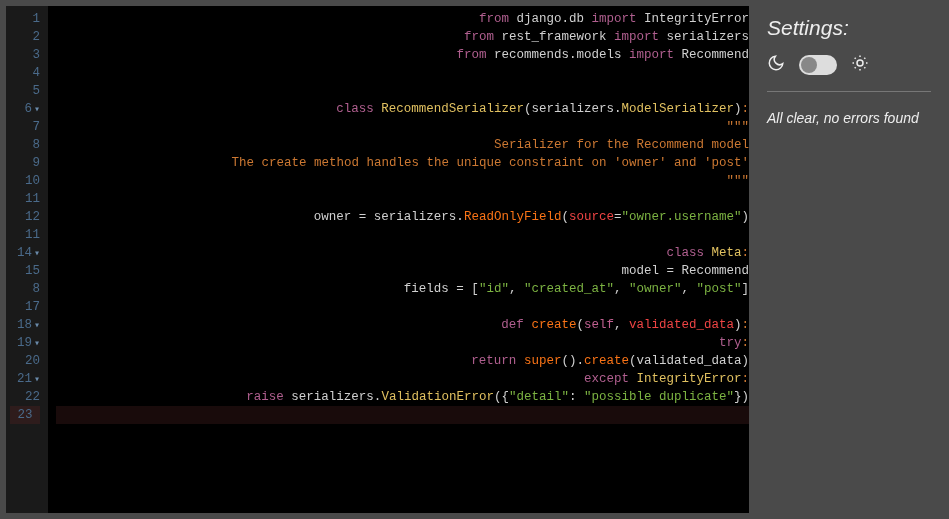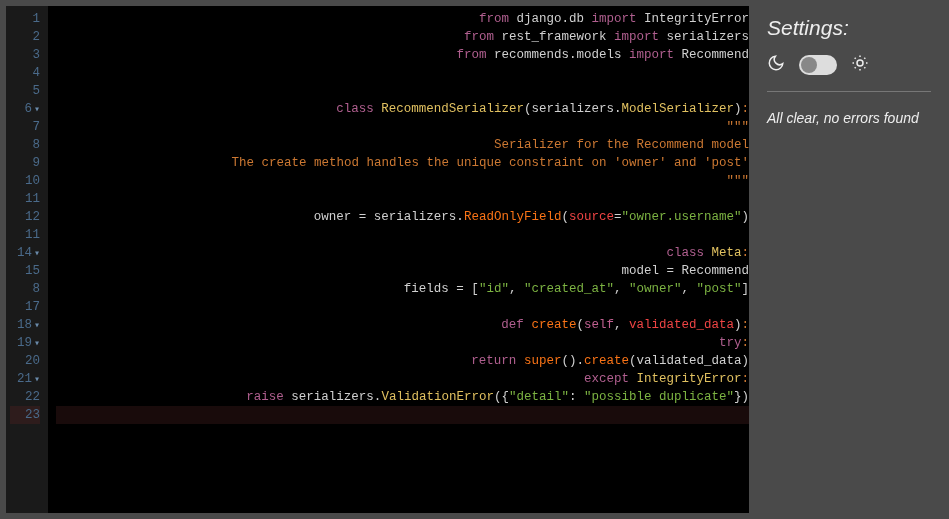--- a/index.html
+++ b/index.html
@@ -83,21 +83,21 @@
   .toggle::after {
     content:"";
     position:absolute;
     left:2px; top:2px;
     width:16px; height:16px;
     background:#888;
     border-radius:50%;
   }
   .divider { border:0; border-top:1px solid #777; margin: 6px 0 18px; }
   .results-text { font-size: 14px; color: #eee; }
-  .gutter-active { background: rgba(60,30,30,0.6); }
+  .gutter-active { background: rgba(60,30,30,0.6); text-align: center; }
   .code-active   { background: rgba(45,20,20,0.55); display:block; }
 </style>
 </head>
 <body>
 
 <div class="editor-pane">
   <div class="gutter">
       <span class="ln">1</span>
       <span class="ln">2</span>
       <span class="ln">3</span>

